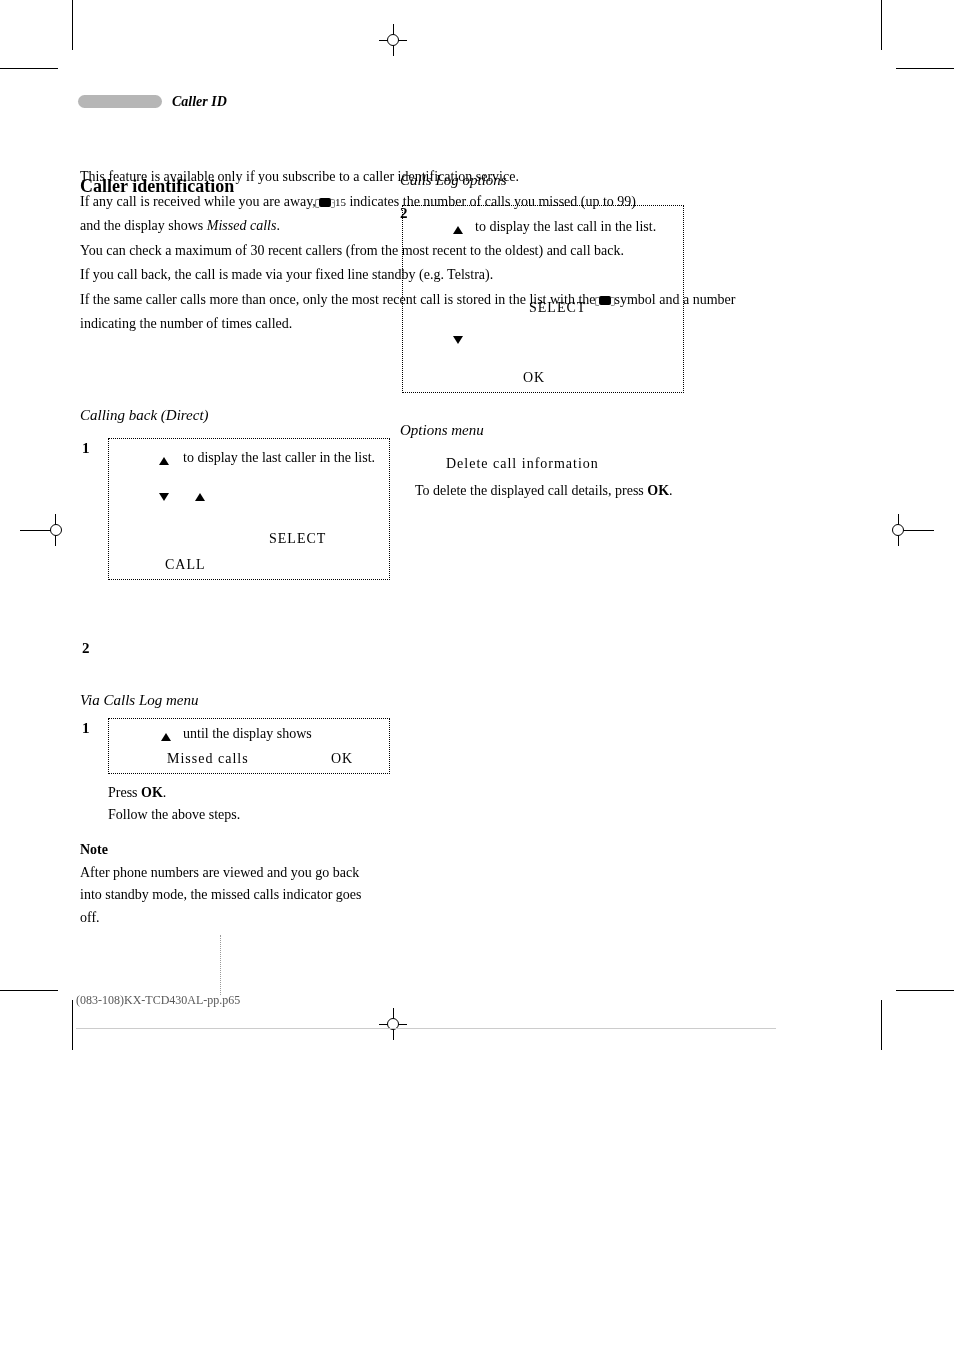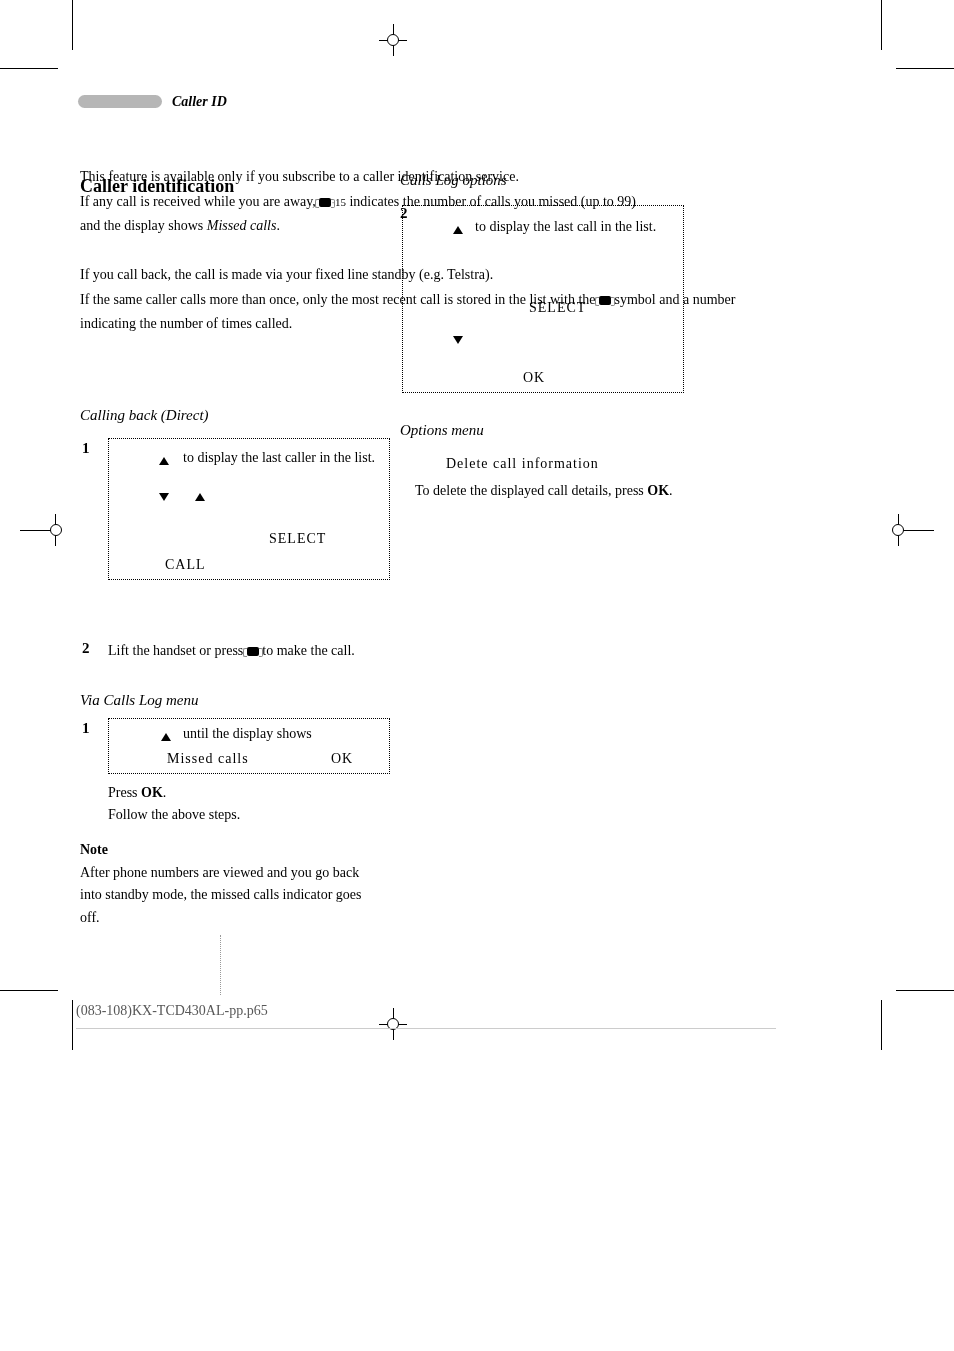--- a/index.html
+++ b/index.html
@@ -52,21 +52,21 @@
 
     
     .phone-icon { display: inline-block; width: 12px; height: 9px; background: #000; border-radius: 2px; position: relative; vertical-align: middle; }
     .phone-icon::before, .phone-icon::after { content: ""; position: absolute; top: 1px; width: 3px; height: 7px; }
     .phone-icon::before { left: -4px; border-left: 1px solid #888; border-top: 1px solid #888; border-bottom: 1px solid #888; border-radius: 2px 0 0 2px; }
     .phone-icon::after { right: -4px; border-right: 1px solid #888; border-top: 1px solid #888; border-bottom: 1px solid #888; border-radius: 0 2px 2px 0; }
 
     .gray-line { font-size: 11px; color: #888; font-family: Arial, sans-serif; }
 
     
-    .footer-file { position: absolute; left: 76px; bottom: 332px; font-size: 14px; color: #575757; }
+    .footer-file { position: absolute; left: 76px; bottom: 343px; font-size: 12px; color: #575757; }
     .footer-line { position: absolute; left: 76px; bottom: 322px; height: 1px; width: 700px; background: #ccc; }
     .vdots { position: absolute; left: 220px; top: 935px; height: 60px; width: 1px; border-left: 1px dotted #999; }
 
     .abs { position: absolute; }
   </style>
 </head>
 <body>
 <div class="page">
 
 <div class="crop h" style="left:0; top:68px; width:58px;"></div>
@@ -106,21 +106,21 @@
 
 <div class="text title" style="left:80px; top:130px;margin-top:44px;">Caller identification</div>
 
 <div class="text" style="left:80px; top:165px; width:700px; line-height:1.75;">
   <span>This feature is available only if you subscribe to a caller identification service.</span><br>
   <span>If any call is received while you are away, </span>
   <span class="phone-icon"></span><span class="gray-line">·</span><span style="font-size:11px;">15</span>
   <span> indicates the number of calls you missed (up to 99)</span><br>
   <span>and the display shows</span>
   <span class="em">Missed calls</span><span>.</span><br>
-  <br>
+  <span>You can check a maximum of 30 recent callers (from the most recent to the oldest) and call back.</span><br>
   <span>If you call back, the call is made via your fixed line standby (e.g. Telstra).</span><br>
   <span>If the same caller calls more than once, only the most recent call is stored in the list with the </span>
   <span class="phone-icon"></span>
   <span> symbol and a number indicating the number of times called.</span>
 </div>
 
 <div class="text subtitle subtitle-it" style="left:80px; top:405px;">Calling back (Direct)</div>
 
 <div class="num" style="left:82px; top:440px;">1</div>
 <div class="disp" style="left:108px; top:438px; width:282px; height:142px;">
@@ -128,25 +128,20 @@
   <div class="abs step-body" style="left:74px; top:8px; width:200px;">
     <span> to display the last caller in the list.</span>
   </div>
   <div class="abs" style="left:50px; top:48px;"><span class="tri-down"></span></div>
   <div class="abs" style="left:86px; top:48px;"><span class="tri-up"></span></div>
   <div class="abs mono" style="left:160px; top:92px;">SELECT</div>
   <div class="abs mono" style="left:56px; top:118px;">CALL</div>
 </div>
 
 <div class="num" style="left:82px; top:640px;">2</div>
-<div class="step-body" style="left:108px; top:640px; width:280px;">
-  <span>Lift the handset or press </span>
-  <span class="phone-icon"></span>
-  <span> to make the call.</span>
-</div>
 
 <div class="text subtitle subtitle-it" style="left:80px; top:690px;">Via Calls Log menu</div>
 
 <div class="num" style="left:82px; top:720px;">1</div>
 <div class="disp" style="left:108px; top:718px; width:282px; height:56px;">
   <div class="abs" style="left:52px; top:8px;"><span class="tri-up"></span></div>
   <div class="abs step-body" style="left:74px; top:4px; width:200px;">
     <span> until the display shows</span>
   </div>
   <div class="abs mono" style="left:58px; top:32px;">Missed calls</div>

